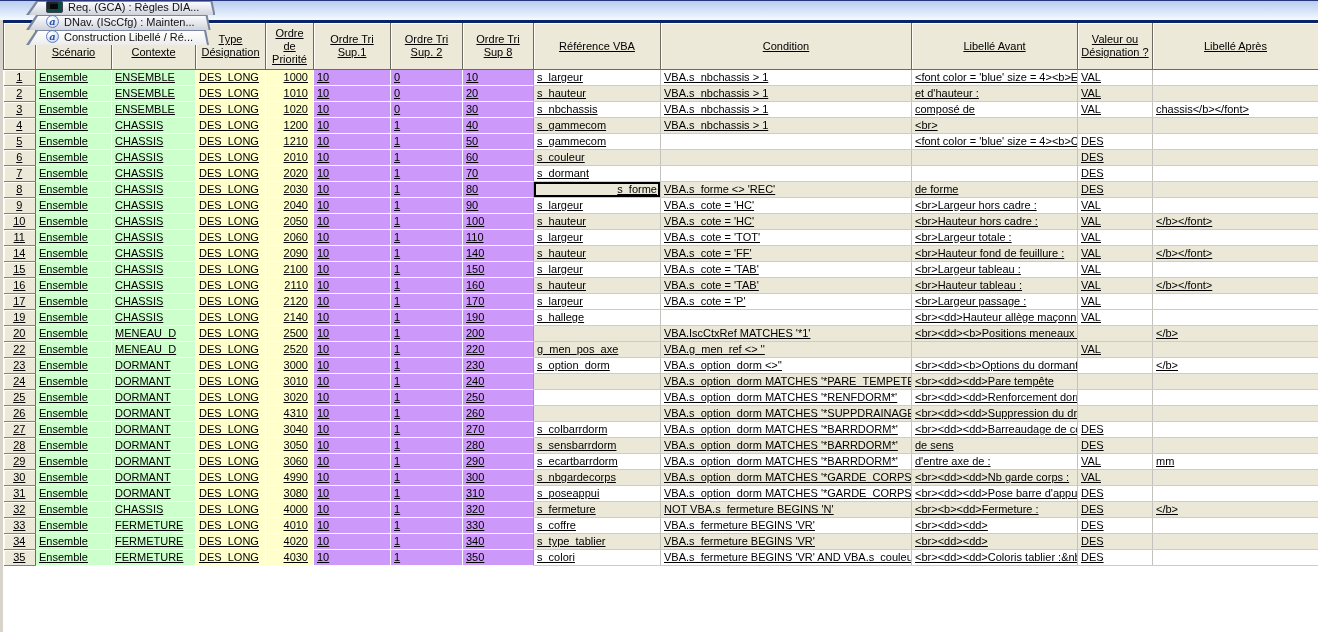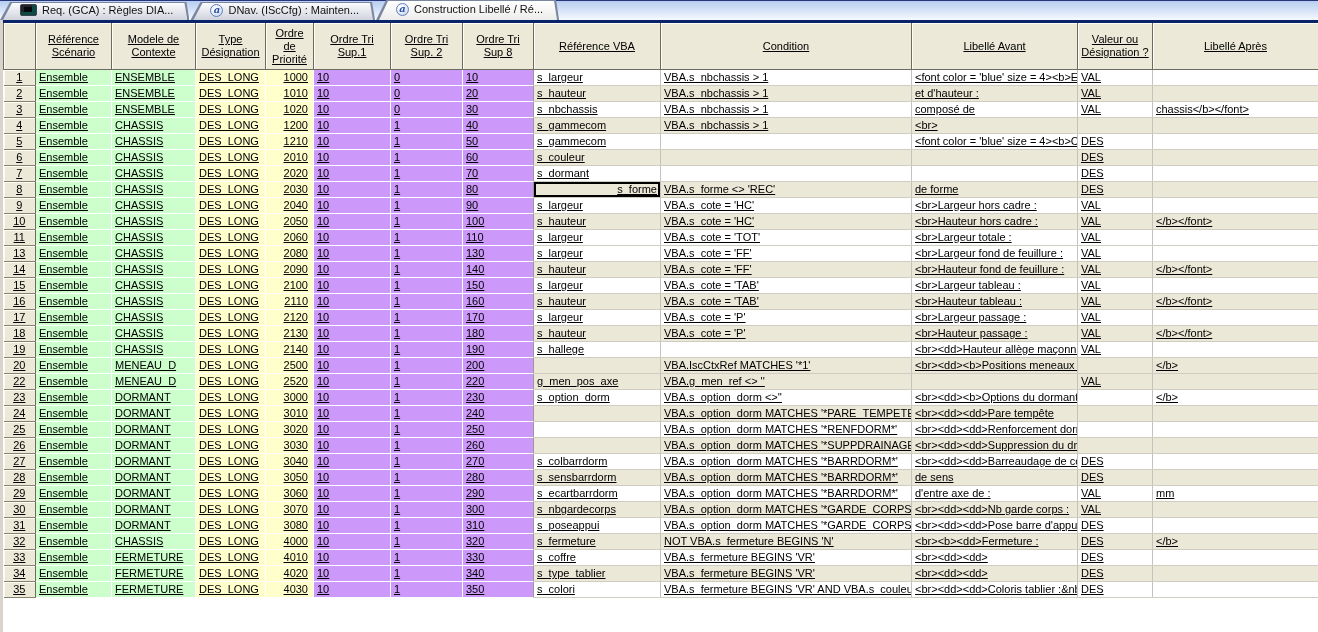--- a/index.html
+++ b/index.html
@@ -7,21 +7,21 @@
   .app {
     position:relative; width:1318px; height:632px; overflow:hidden;
     background:#ffffff; font-family:"Liberation Sans", sans-serif;
   }
 
   
   .tabbar {
     position:relative; height:20px; width:100%;
     background:linear-gradient(180deg,#b7cdf0 0%,#d9e5f8 55%,#f7fafe 100%);
     border-top:1px solid #26357c;
-    display:flex; align-items:flex-end; padding-left:0; z-index:5;
+    display:flex; align-items:flex-start; padding-left:26px; z-index:5;flex-direction:column;
   }
   .tab {
     position:relative; height:18px; display:flex; align-items:center; gap:5px;
     padding:0 16px 2px 20px; font-size:11px; color:#111; margin-right:1px;
   }
   .tab::before {
     content:""; position:absolute; inset:0; background:#7b86a0;
     clip-path:polygon(10px 0, calc(100% - 3px) 0, 100% 100%, 0 100%);
   }
   .tab::after {
@@ -293,35 +293,20 @@
           <td class="cell c-tri1 purple">10</td>
           <td class="cell c-tri2 purple">1</td>
           <td class="cell c-tri3 purple">110</td>
           <td class="cell c-vba">s_largeur</td>
           <td class="cell c-condition">VBA.s_cote = 'TOT'</td>
           <td class="cell c-avant">&lt;br&gt;Largeur totale :</td>
           <td class="cell c-valeur">VAL</td>
           <td class="cell c-apres"></td>
         </tr>
         <tr>
-          <td class="rowhdr">13</td>
-          <td class="cell c-scenario green">Ensemble</td>
-          <td class="cell c-contexte green">CHASSIS</td>
-          <td class="cell c-type yellow">DES_LONG</td>
-          <td class="cell c-priorite yellow r">2080</td>
-          <td class="cell c-tri1 purple">10</td>
-          <td class="cell c-tri2 purple">1</td>
-          <td class="cell c-tri3 purple">130</td>
-          <td class="cell c-vba">s_largeur</td>
-          <td class="cell c-condition">VBA.s_cote = 'FF'</td>
-          <td class="cell c-avant">&lt;br&gt;Largeur fond de feuillure :</td>
-          <td class="cell c-valeur">VAL</td>
-          <td class="cell c-apres"></td>
-        </tr>
-        <tr>
           <td class="rowhdr">14</td>
           <td class="cell c-scenario green">Ensemble</td>
           <td class="cell c-contexte green">CHASSIS</td>
           <td class="cell c-type yellow">DES_LONG</td>
           <td class="cell c-priorite yellow r">2090</td>
           <td class="cell c-tri1 purple">10</td>
           <td class="cell c-tri2 purple">1</td>
           <td class="cell c-tri3 purple">140</td>
           <td class="cell c-vba alt">s_hauteur</td>
           <td class="cell c-condition alt">VBA.s_cote = 'FF'</td>
@@ -368,35 +353,20 @@
           <td class="cell c-tri1 purple">10</td>
           <td class="cell c-tri2 purple">1</td>
           <td class="cell c-tri3 purple">170</td>
           <td class="cell c-vba">s_largeur</td>
           <td class="cell c-condition">VBA.s_cote = 'P'</td>
           <td class="cell c-avant">&lt;br&gt;Largeur passage :</td>
           <td class="cell c-valeur">VAL</td>
           <td class="cell c-apres"></td>
         </tr>
         <tr>
-          <td class="rowhdr">18</td>
-          <td class="cell c-scenario green">Ensemble</td>
-          <td class="cell c-contexte green">CHASSIS</td>
-          <td class="cell c-type yellow">DES_LONG</td>
-          <td class="cell c-priorite yellow r">2130</td>
-          <td class="cell c-tri1 purple">10</td>
-          <td class="cell c-tri2 purple">1</td>
-          <td class="cell c-tri3 purple">180</td>
-          <td class="cell c-vba alt">s_hauteur</td>
-          <td class="cell c-condition alt">VBA.s_cote = 'P'</td>
-          <td class="cell c-avant alt">&lt;br&gt;Hauteur passage :</td>
-          <td class="cell c-valeur alt">VAL</td>
-          <td class="cell c-apres alt">&lt;/b&gt;&lt;/font&gt;</td>
-        </tr>
-        <tr>
           <td class="rowhdr">19</td>
           <td class="cell c-scenario green">Ensemble</td>
           <td class="cell c-contexte green">CHASSIS</td>
           <td class="cell c-type yellow">DES_LONG</td>
           <td class="cell c-priorite yellow r">2140</td>
           <td class="cell c-tri1 purple">10</td>
           <td class="cell c-tri2 purple">1</td>
           <td class="cell c-tri3 purple">190</td>
           <td class="cell c-vba">s_hallege</td>
           <td class="cell c-condition"></td>
@@ -477,21 +447,21 @@
           <td class="cell c-condition">VBA.s_option_dorm MATCHES '*RENFDORM*'</td>
           <td class="cell c-avant">&lt;br&gt;&lt;dd&gt;&lt;dd&gt;Renforcement dorma</td>
           <td class="cell c-valeur"></td>
           <td class="cell c-apres"></td>
         </tr>
         <tr>
           <td class="rowhdr">26</td>
           <td class="cell c-scenario green">Ensemble</td>
           <td class="cell c-contexte green">DORMANT</td>
           <td class="cell c-type yellow">DES_LONG</td>
-          <td class="cell c-priorite yellow r">3030</td>
+          <td class="cell c-priorite yellow r">4310</td>
           <td class="cell c-tri1 purple">10</td>
           <td class="cell c-tri2 purple">1</td>
           <td class="cell c-tri3 purple">260</td>
           <td class="cell c-vba alt"></td>
           <td class="cell c-condition alt">VBA.s_option_dorm MATCHES '*SUPPDRAINAGE*</td>
           <td class="cell c-avant alt">&lt;br&gt;&lt;dd&gt;&lt;dd&gt;Suppression du drain</td>
           <td class="cell c-valeur alt"></td>
           <td class="cell c-apres alt"></td>
         </tr>
         <tr>
@@ -537,21 +507,21 @@
           <td class="cell c-condition">VBA.s_option_dorm MATCHES '*BARRDORM*'</td>
           <td class="cell c-avant">d'entre axe de :</td>
           <td class="cell c-valeur">VAL</td>
           <td class="cell c-apres">mm</td>
         </tr>
         <tr>
           <td class="rowhdr">30</td>
           <td class="cell c-scenario green">Ensemble</td>
           <td class="cell c-contexte green">DORMANT</td>
           <td class="cell c-type yellow">DES_LONG</td>
-          <td class="cell c-priorite yellow r">3070</td>
+          <td class="cell c-priorite yellow r">4990</td>
           <td class="cell c-tri1 purple">10</td>
           <td class="cell c-tri2 purple">1</td>
           <td class="cell c-tri3 purple">300</td>
           <td class="cell c-vba alt">s_nbgardecorps</td>
           <td class="cell c-condition alt">VBA.s_option_dorm MATCHES '*GARDE_CORPS*'</td>
           <td class="cell c-avant alt">&lt;br&gt;&lt;dd&gt;&lt;dd&gt;Nb garde corps :</td>
           <td class="cell c-valeur alt">VAL</td>
           <td class="cell c-apres alt"></td>
         </tr>
         <tr>

